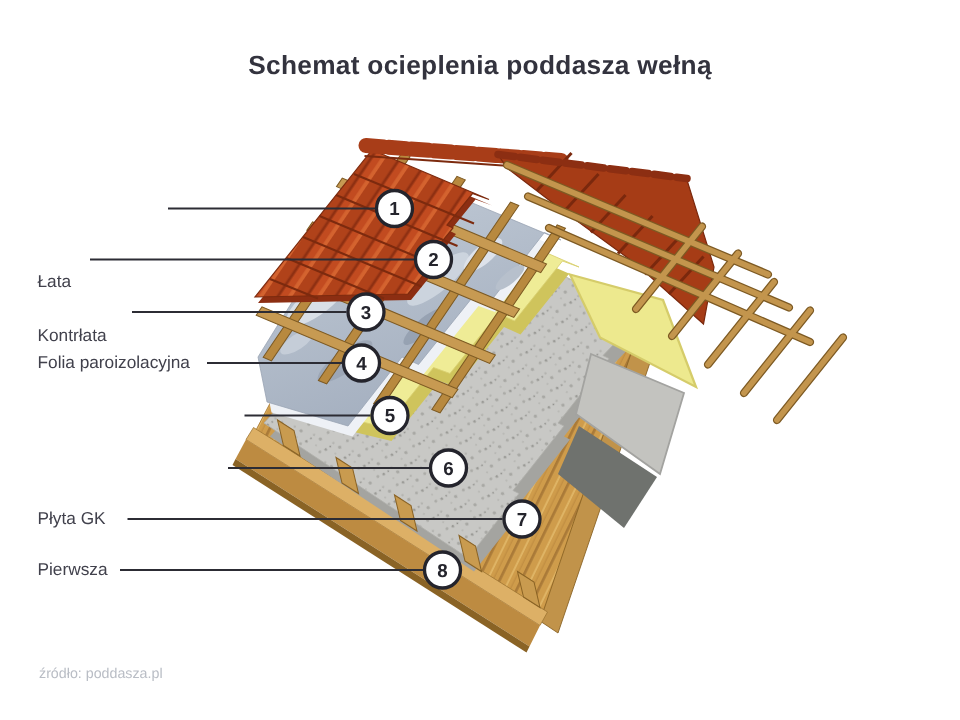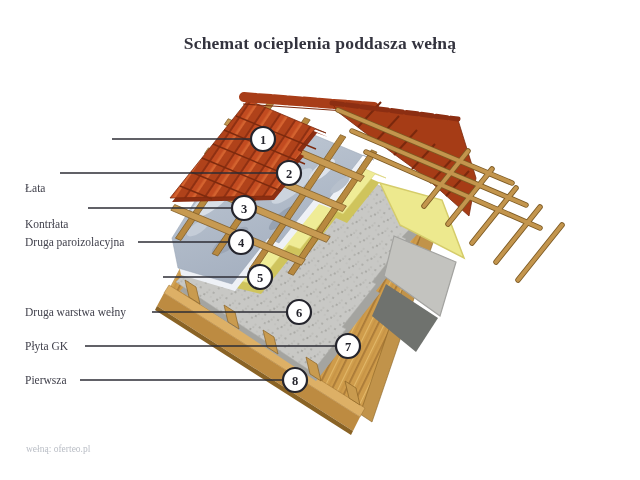--- a/index.html
+++ b/index.html
@@ -1,18 +1,18 @@
 <!DOCTYPE html>
 <html><head>
 <meta charset="utf-8">
 <style>
   html,body{margin:0;padding:0;background:#ffffff;}
   .stage{
     position:relative;width:640px;height:480px;background:#ffffff;overflow:hidden;
-    font-family:Liberation Serif, serif;
+    font-family:Liberation Sans, sans-serif;
   }
   .title{
     position:absolute;top:33px;left:0;width:640px;text-align:center;
     font-size:17.5px;font-weight:bold;color:#33333e;letter-spacing:.2px;margin:0;
   }
   .diagram-svg{position:absolute;left:0;top:0;width:640px;height:480px;}
   .label-row{
     position:absolute;left:25px;height:16px;line-height:16px;
     font-size:11.5px;color:#41414c;white-space:nowrap;
   }
@@ -214,19 +214,18 @@
       </g>
       <g>
         <circle cx="295" cy="380" r="12" fill="#ffffff" stroke="#24242c" stroke-width="2.2"></circle>
         <text class="badge-num" x="295" y="384.5" text-anchor="middle">8</text>
       </g>
     </g>
   </svg>
 
   <div class="label-row" style="top:180px">Łata</div>
   <div class="label-row" style="top:216px">Kontrłata</div>
-  <div class="label-row" style="top:234px">Druga paroizolacyjna</div>
-  <div class="label-row" style="top:304px">Druga warstwa wełny</div>
+  <div class="label-row" style="top:234px">Folia paroizolacyjna</div>
   <div class="label-row" style="top:338px">Płyta GK</div>
   <div class="label-row" style="top:372px">Pierwsza</div>
 
-  <div class="source">wełną: oferteo.pl</div>
+  <div class="source">źródło: poddasza.pl</div>
 </div>
 
 </body></html>

